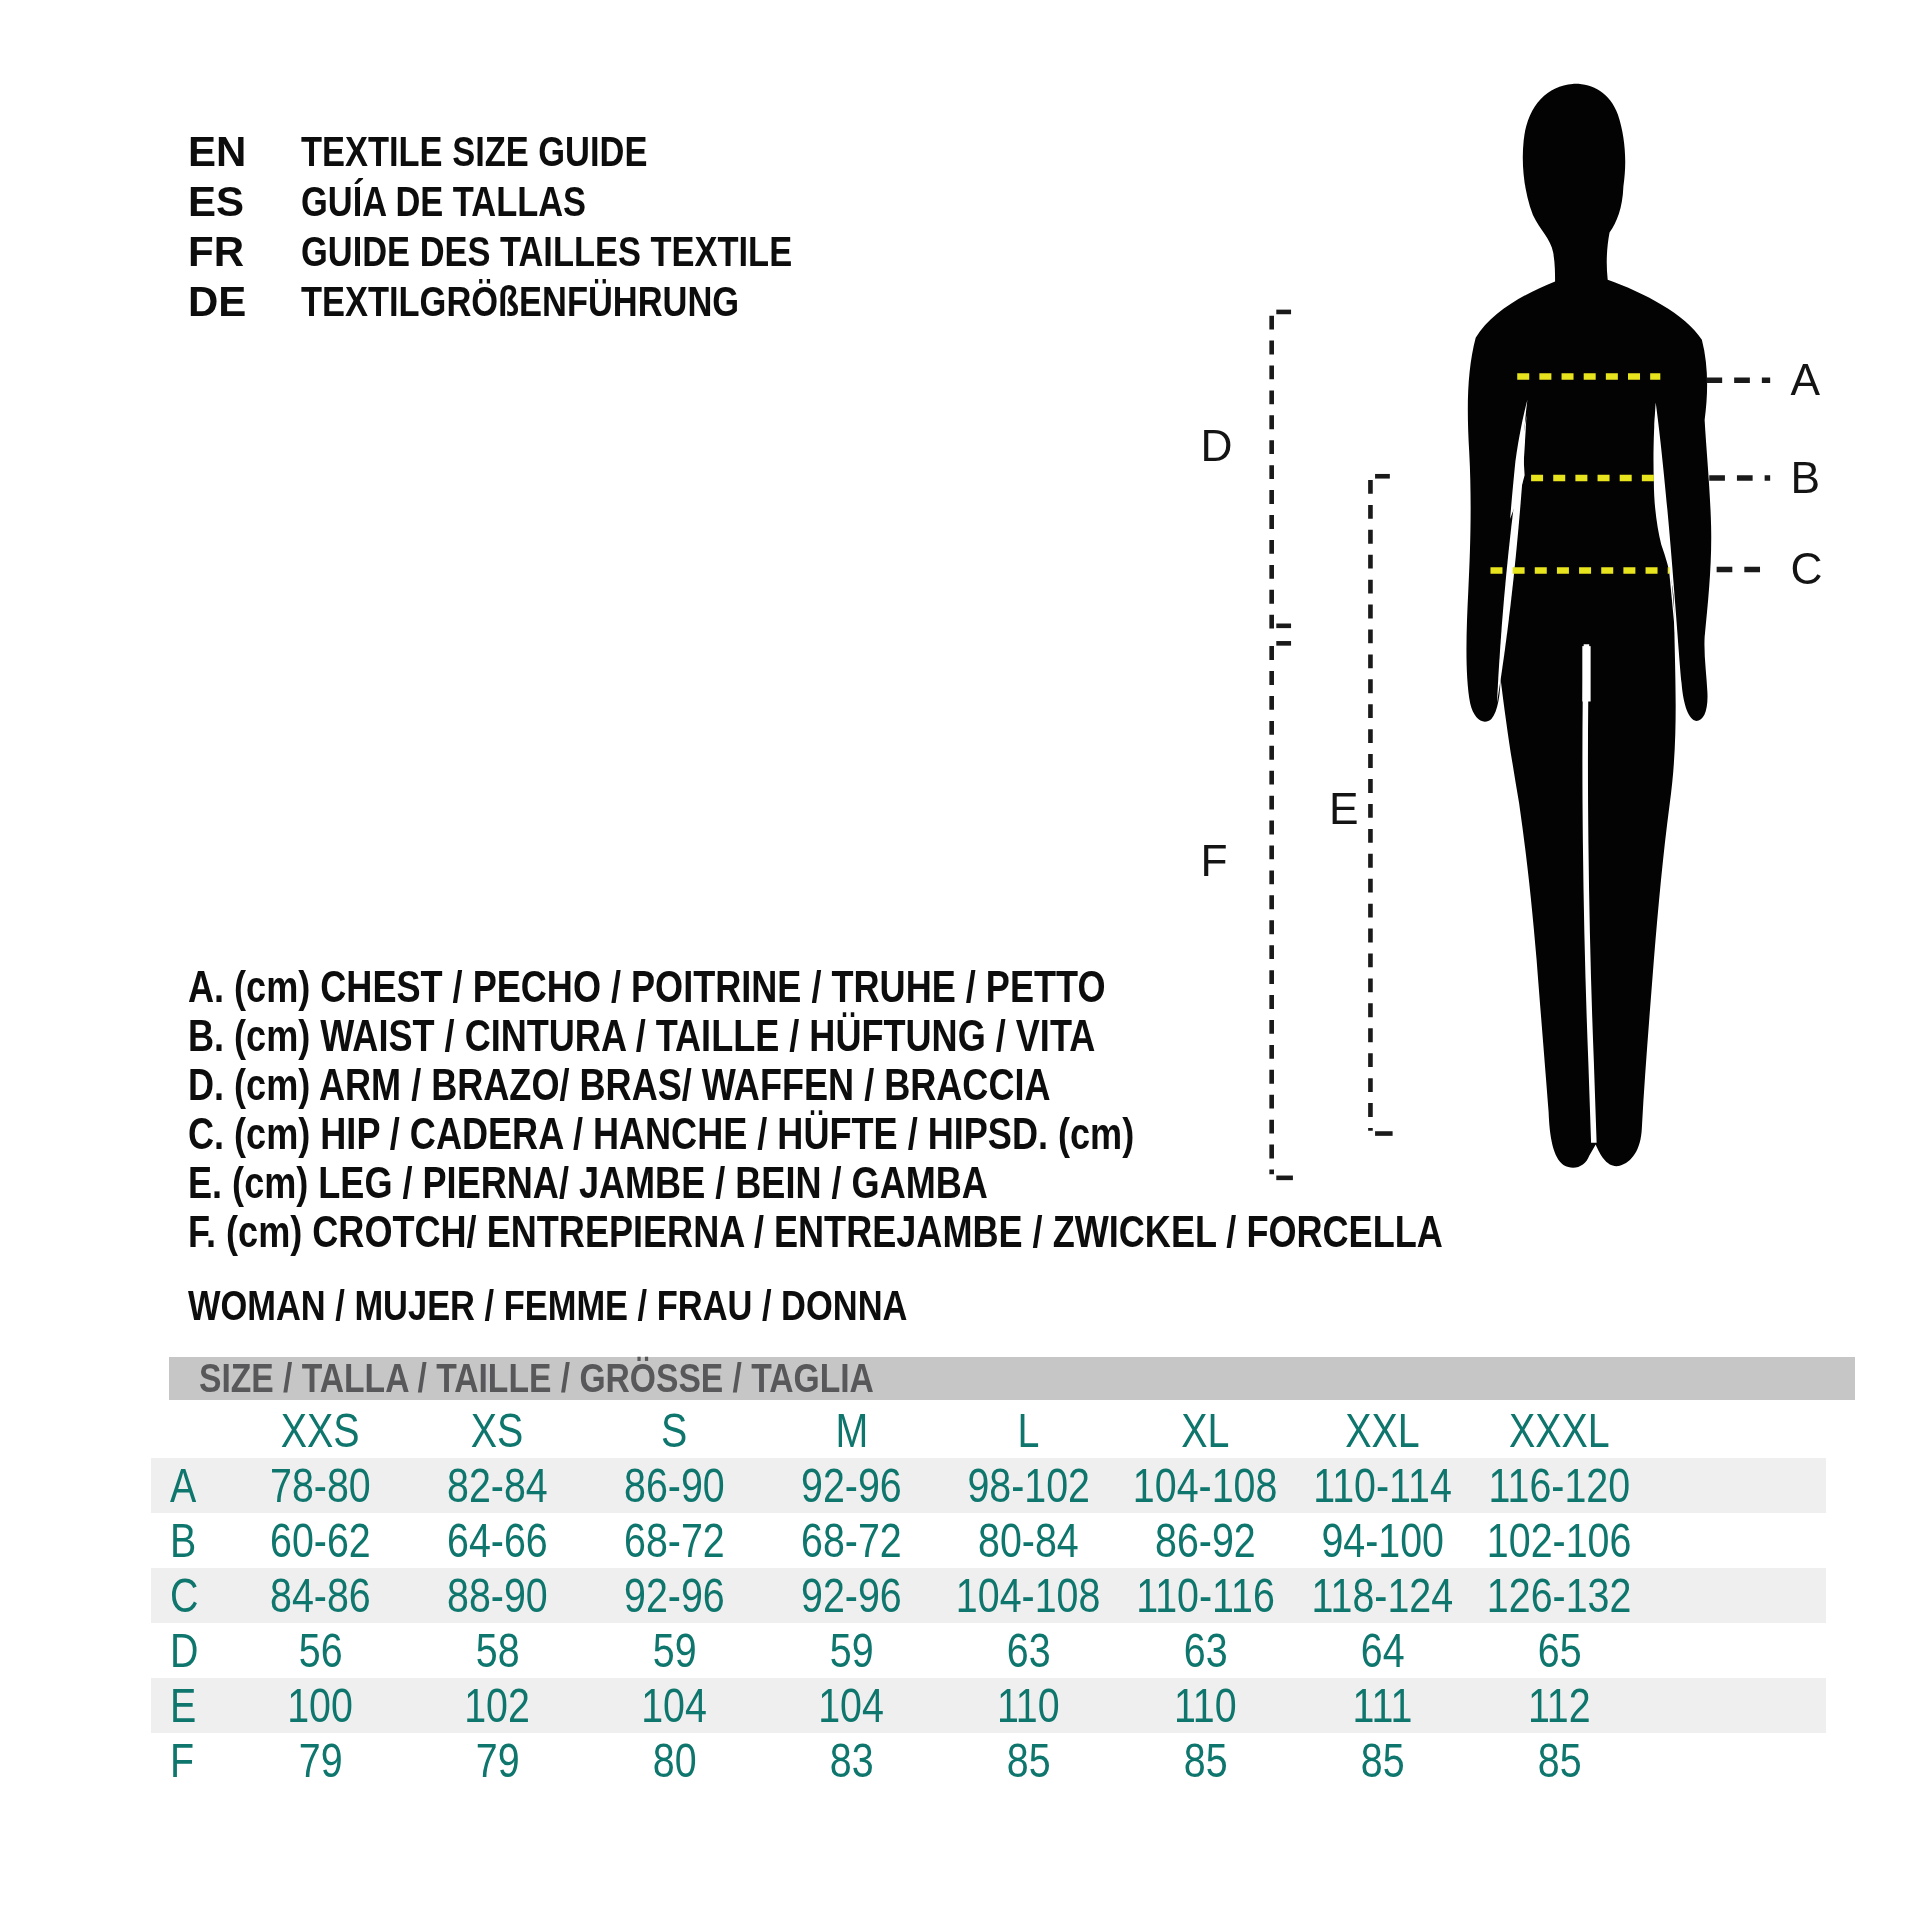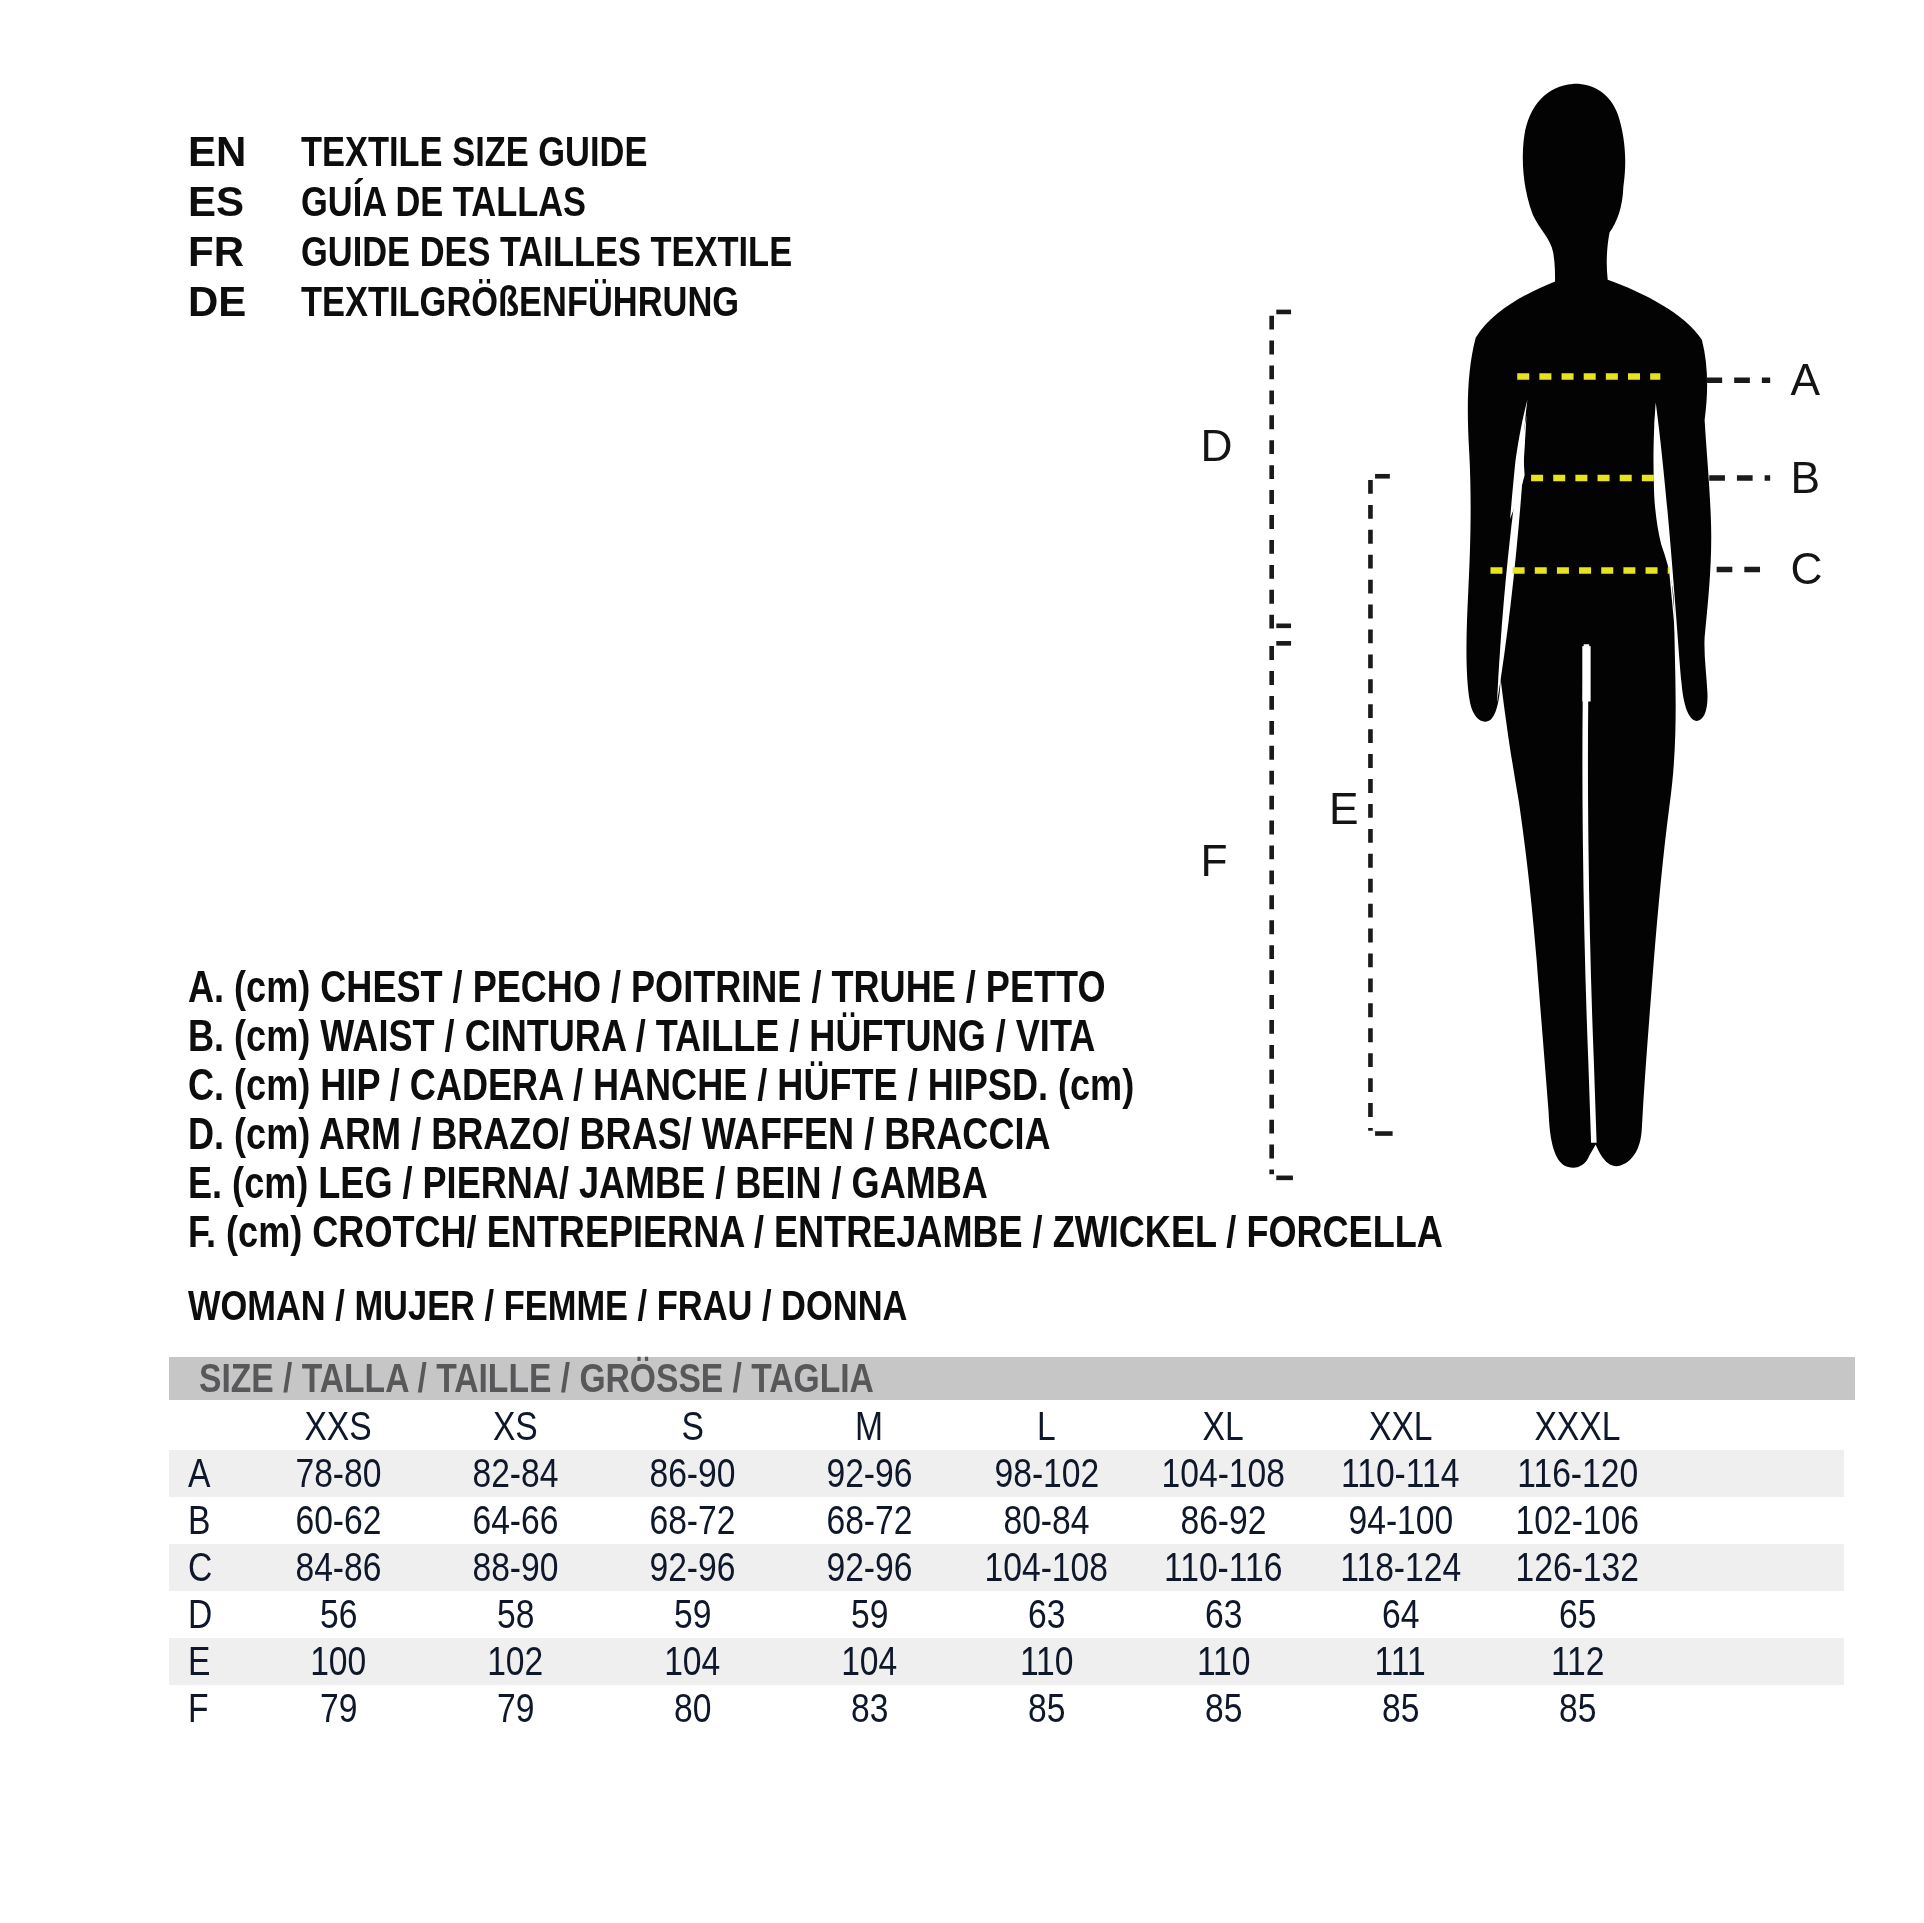--- a/index.html
+++ b/index.html
@@ -22,23 +22,23 @@
   
   .woman-heading { position:absolute; left:140px; top:1281px; font-size:42px; font-weight:700; height:50px; line-height:50px; }
 
   
   .table-header-bar {
     position:absolute; left:121px; top:1357px; width:1656px; height:43px;
     background:#c6c6c6; color:#58585a; font-size:41px; font-weight:700;
     line-height:43px; padding-left:30px;
   }
   table.size-table {
-    position:absolute; left:121px; top:1403px; width:1675px;
+    position:absolute; left:103px; top:1403px; width:1675px;
     border-collapse:collapse; table-layout:fixed;
-    font-size:41px; color:#0f172a; font-weight:400;
+    font-size:48px; color:#0f766e; font-weight:400;
   }
   table.size-table td { height:46px; text-align:center; vertical-align:middle; padding:0; }
   table.size-table td.rlabel { text-align:left; padding-left:19.4px; }
   tr.stripe { background:#efefef; }
   tr.r-sizes td { font-weight:400; }
 
   
   .figure-svg { position:absolute; left:1135px; top:83px; }
   .figure-svg text { font-family:"Liberation Sans", sans-serif; font-size:48px; fill:#141414; }
 </style>
@@ -138,22 +138,22 @@
     <text x="1888" y="534">B</text>
     <text x="1888" y="633">C</text>
     <text x="1249" y="499">D</text>
     <text x="1388" y="893">E</text>
     <text x="1249" y="949">F</text>
   </svg>
 
   <div class="legend-block">
     <div class="legend-line"><span class="cond">A. (cm) CHEST / PECHO / POITRINE / TRUHE / PETTO</span></div>
     <div class="legend-line"><span class="cond">B. (cm) WAIST / CINTURA / TAILLE / HÜFTUNG / VITA</span></div>
+    <div class="legend-line"><span class="cond">D. (cm) ARM / BRAZO/ BRAS/ WAFFEN / BRACCIA</span></div>
     <div class="legend-line"><span class="cond">C. (cm) HIP / CADERA / HANCHE / HÜFTE / HIPSD. (cm)</span></div>
-    <div class="legend-line"><span class="cond">D. (cm) ARM / BRAZO/ BRAS/ WAFFEN / BRACCIA</span></div>
     <div class="legend-line"><span class="cond">E. (cm) LEG / PIERNA/ JAMBE / BEIN / GAMBA</span></div>
     <div class="legend-line"><span class="cond">F. (cm) CROTCH/ ENTREPIERNA / ENTREJAMBE / ZWICKEL / FORCELLA</span></div>
   </div>
 
   <div class="woman-heading">
     <span class="cond">WOMAN / MUJER / FEMME / FRAU / DONNA</span>
   </div>
 
   <div class="table-header-bar">
     <span class="cond">SIZE / TALLA / TAILLE / GRÖSSE / TAGLIA</span>

